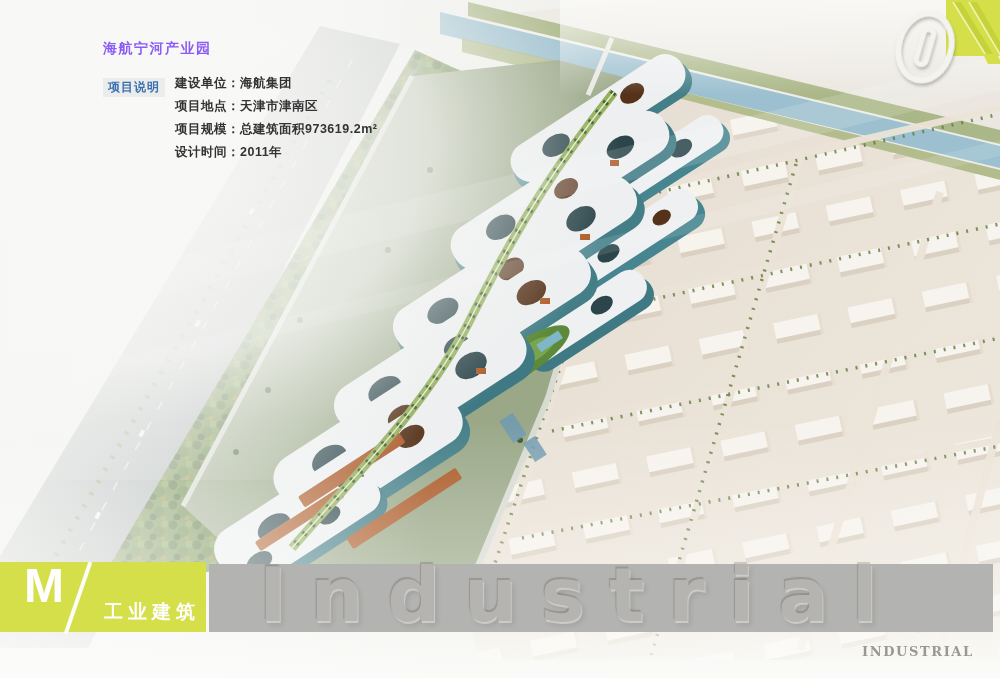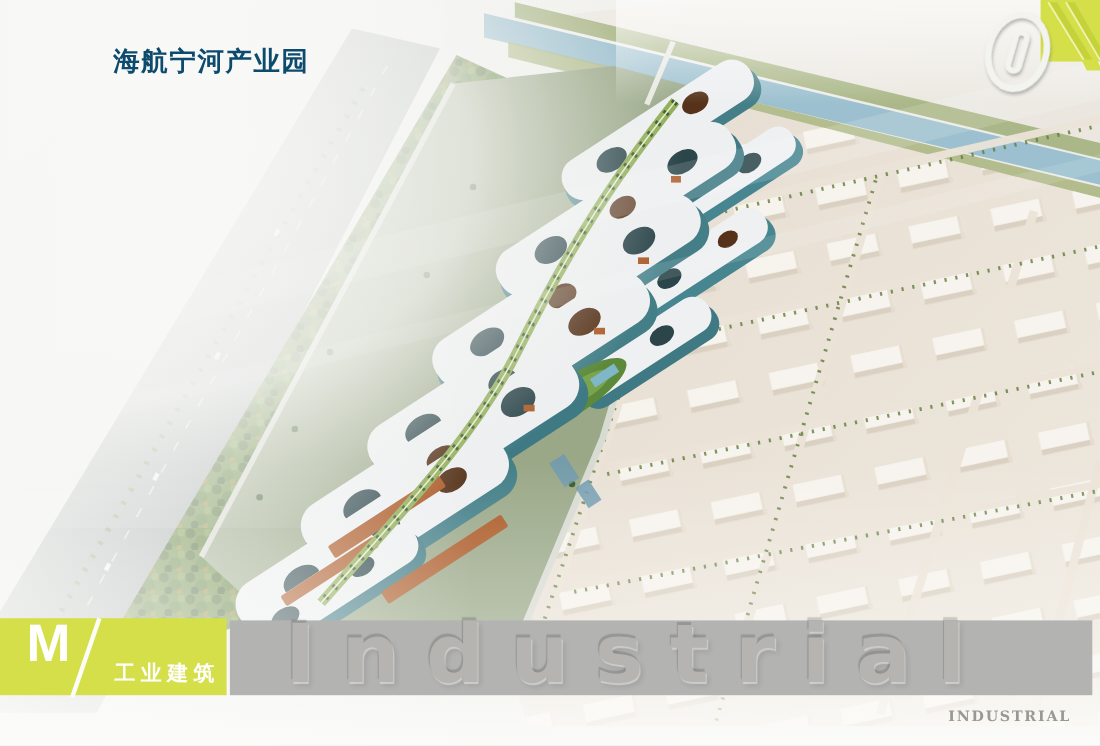--- a/index.html
+++ b/index.html
@@ -5,22 +5,22 @@
   html,body{margin:0;padding:0;background:#dddddd;}
   .page{
     position:relative;width:1000px;height:678px;overflow:hidden;
     background:#f2f2ef;font-family:"Liberation Sans",sans-serif;
   }
   .scene{position:absolute;inset:0;width:100%;height:100%;z-index:1;}
 
   
   .header{position:absolute;left:103px;top:40px;z-index:7;}
   .title{
-    margin:0 0 19px 0;font-size:24px;font-weight:bold;letter-spacing:1.5px;
-    color:#0c4a6e;
+    margin:0 0 19px 0;font-size:14px;font-weight:bold;letter-spacing:1.5px;
+    color:#8b5cf6;
   }
   .info{display:flex;align-items:flex-start;}
   .section-label{
     font-size:12px;font-weight:bold;color:#3b6fae;letter-spacing:1px;
     background:rgba(214,220,223,.40);padding:1px 5px;margin:1px 10px 0 0;
     white-space:nowrap;
   }
   .rows{list-style:none;margin:0;padding:0;}
   .rows li{
     font-size:12.5px;line-height:13px;font-weight:bold;color:#333;
@@ -289,20 +289,29 @@
       <polygon points="0,388 1000,140 1000,156 0,404" fill="#ffffff" opacity=".11"></polygon>
       <rect x="560" y="0" width="440" height="95" fill="url(#mT)"></rect>
       <rect x="0" y="0" width="640" height="480" fill="url(#mTL)"></rect>
       <rect x="0" y="0" width="430" height="678" fill="url(#mL)"></rect>
       <rect x="0" y="420" width="1000" height="258" fill="url(#mB)"></rect>
     </g>
   </svg>
 
   <header class="header">
     <h1 class="title">海航宁河产业园</h1>
+    <div class="info">
+      <span class="section-label">项目说明</span>
+      <ul class="rows">
+        <li><span>建设单位：</span><span>海航集团</span></li>
+        <li><span>项目地点：</span><span>天津市津南区</span></li>
+        <li><span>项目规模：</span><span>总建筑面积973619.2m²</span></li>
+        <li><span>设计时间：</span><span>2011年</span></li>
+      </ul>
+    </div>
   </header>
 
   <div class="pagenum">
     
     <svg viewBox="0 0 160 110" width="160" height="110">
       <defs>
         <filter id="embF" x="-40%" y="-40%" width="180%" height="180%">
           <feDropShadow dx="1.6" dy="2.2" stdDeviation="1.4" flood-color="#6f6f65" flood-opacity="0.45"></feDropShadow>
         </filter>
       </defs>

